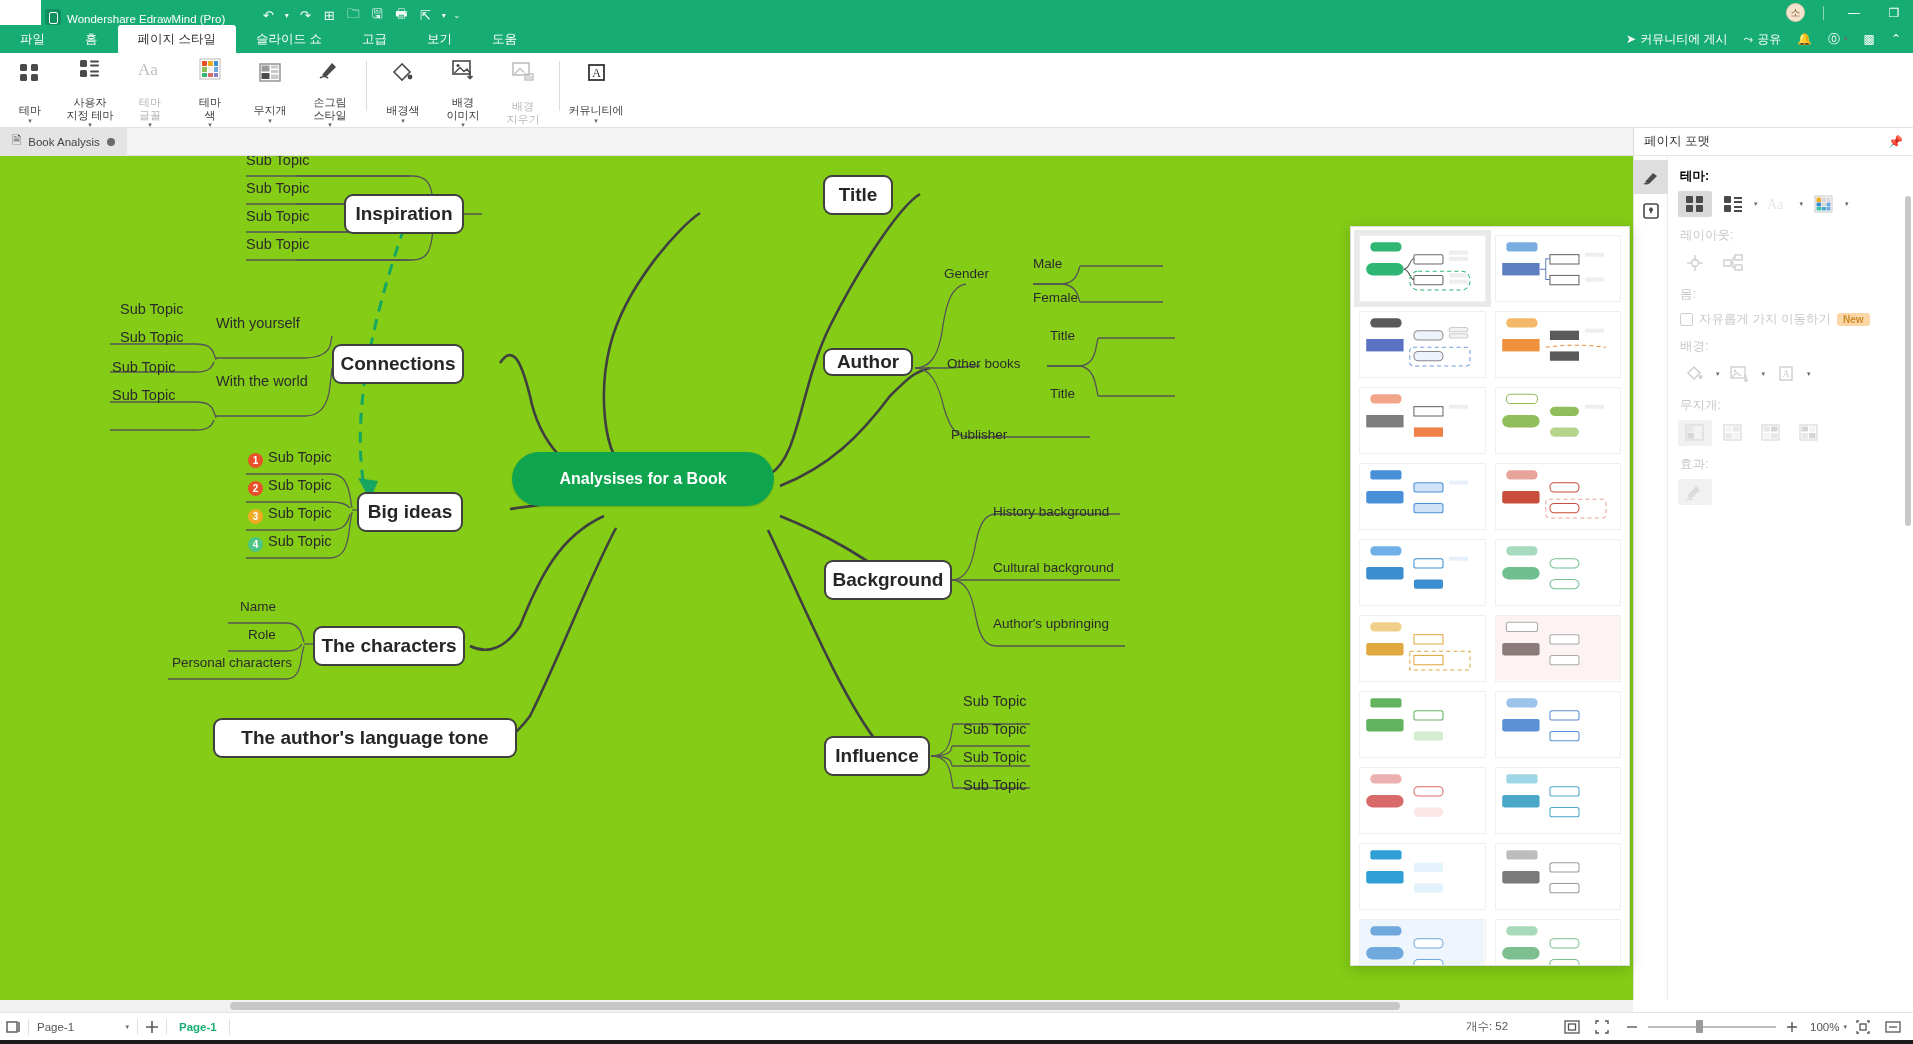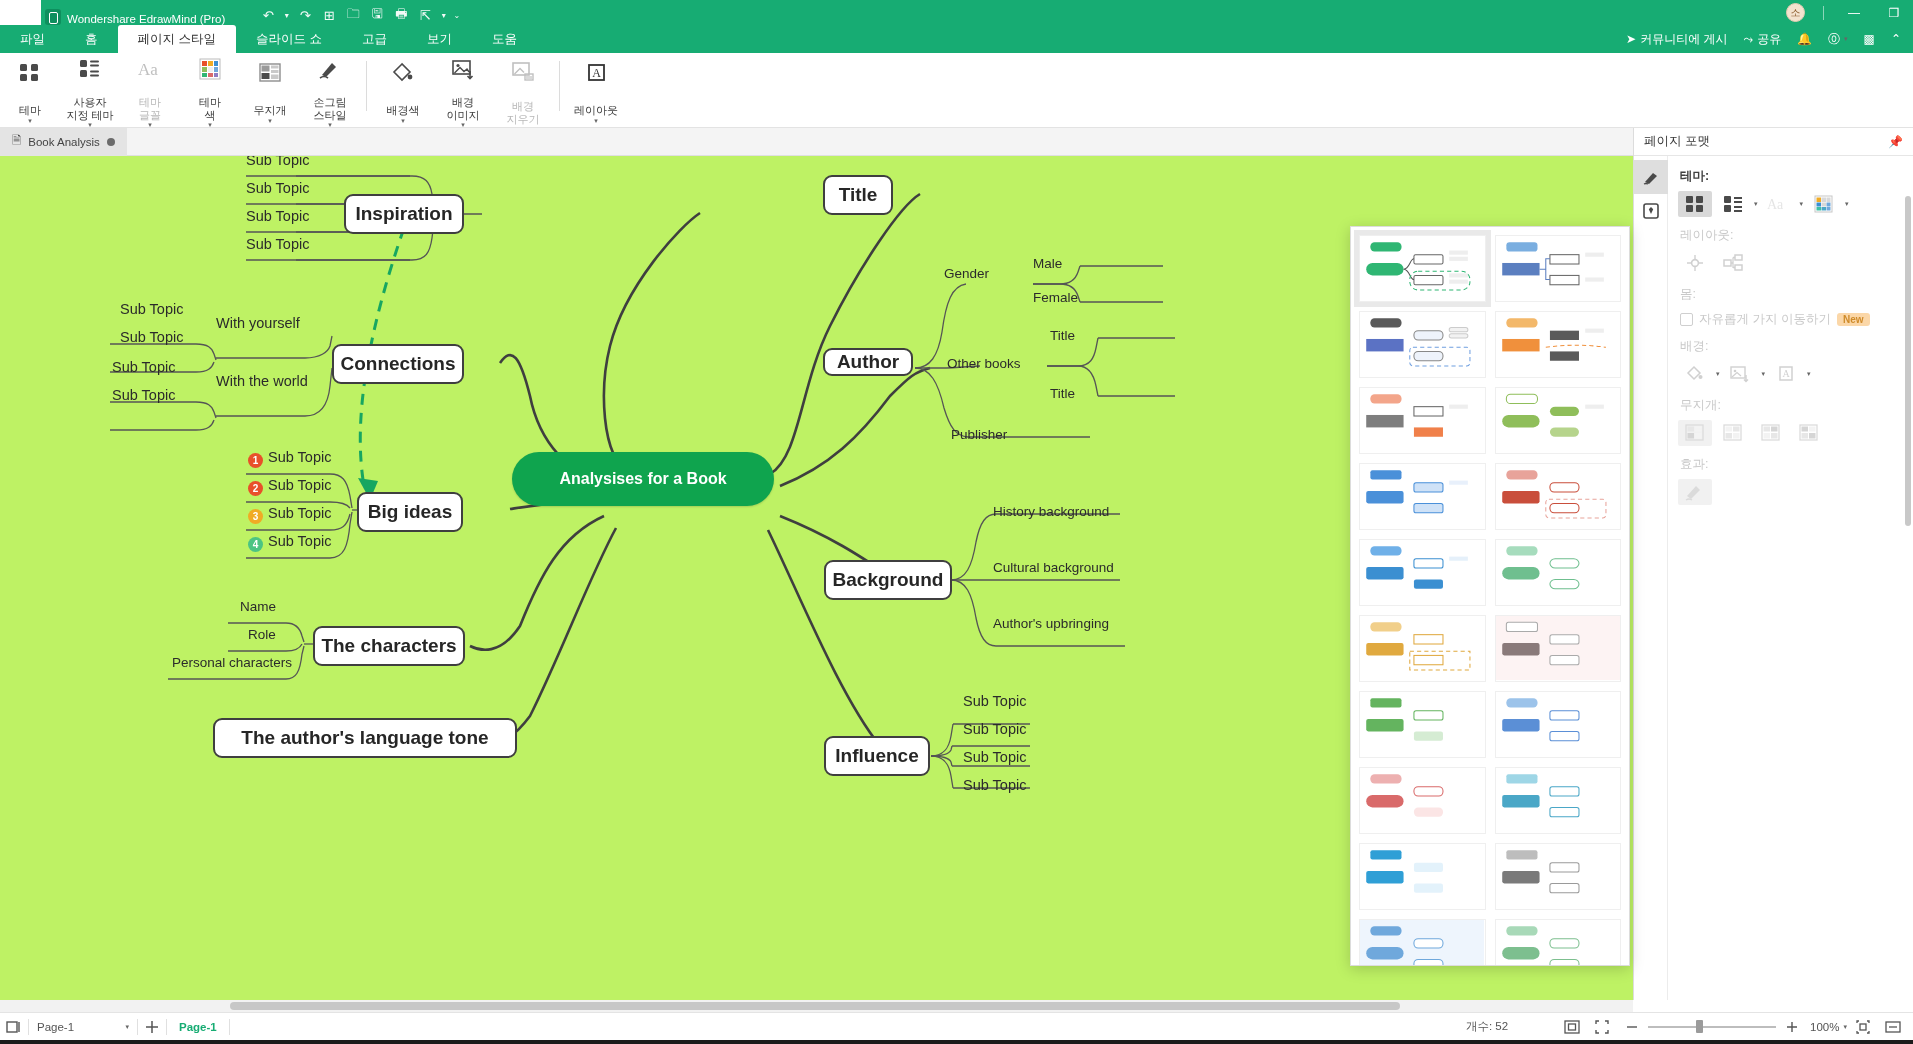--- a/index.html
+++ b/index.html
@@ -71,21 +71,21 @@
     border-bottom:1px solid #e0e0e0;display:flex;align-items:center;
   }
   .doctab{
     height:28px;min-width:96px;display:flex;align-items:center;gap:7px;padding:0 12px;
     background:#e4e4e4;font-size:11.5px;color:#444;cursor:pointer;
   }
   .dot{width:8px;height:8px;border-radius:50%;background:#6b6b6b;display:inline-block;}
 
   
   .canvas{
-    position:absolute;top:156px;left:0;width:1633px;height:844px;background:#bef264;
+    position:absolute;top:156px;left:0;width:1633px;height:844px;background:#84cc16;
     overflow:hidden;
   }
   .canvas svg{position:absolute;top:0;left:0;}
 
   .node{
     position:absolute;background:#ffffff;border:2px solid #3f3f3f;border-radius:9px;
     display:flex;align-items:center;justify-content:center;
     font-weight:bold;color:#262626;font-size:19px;white-space:nowrap;padding:0 14px;
     cursor:pointer;
   }
@@ -111,21 +111,21 @@
   }
   .rp-head{height:28px;display:flex;align-items:center;padding:0 10px;
     border-bottom:1px solid #e6e6e6;font-size:12.5px;color:#333;}
   .rp-pin{margin-left:auto;font-size:12px;color:#666;cursor:pointer;}
   .rp-body{display:flex;height:844px;}
   .rp-rail{width:34px;border-right:1px solid #ececec;padding-top:4px;}
   .rail-btn{width:34px;height:34px;display:flex;align-items:center;justify-content:center;
     cursor:pointer;color:#555;}
   .rail-btn.active{background:#dedede;}
   .rp-main{flex:1;position:relative;padding:8px 10px;overflow:hidden;}
-  .sec-label{font-size:12.5px;color:#404040;margin:4px 0 6px 2px;font-weight:bold;}
+  .sec-label{font-size:12.5px;color:#000000;margin:4px 0 6px 2px;font-weight:bold;}
   .sec-label.dim{color:#c9c9c9;font-weight:normal;}
   .tool-row{display:flex;align-items:center;gap:4px;margin-bottom:10px;}
   .tool{width:34px;height:26px;display:flex;align-items:center;justify-content:center;
     cursor:pointer;border-radius:2px;}
   .tool.sel{background:#d9d9d9;}
   .tool.dim{opacity:.35;}
   .chkrow{display:flex;align-items:center;gap:6px;margin:8px 0 10px 2px;color:#c9c9c9;font-size:12.5px;}
   .chkbox{width:13px;height:13px;border:1px solid #cfcfcf;border-radius:2px;}
   .newtag{background:#fbd7a8;color:#cf8b2a;font-size:10px;font-weight:bold;
     border-radius:3px;padding:1px 6px;}
@@ -355,21 +355,21 @@
 
   <div class="rdiv"></div>
 
   <div class="rbtn">
     <div class="ic">
       <svg width="24" height="22" viewBox="0 0 24 22">
         <rect x="5" y="3" width="15" height="15" fill="none" stroke="#333" stroke-width="1.8"></rect>
         <text x="12.5" y="15" text-anchor="middle" font-family="Liberation Serif, serif" font-size="12" fill="#333">A</text>
       </svg>
     </div>
-    <div class="lb">레이아웃</div>
+    <div class="lb">커뮤니티에</div>
     <div class="caret">▾</div>
   </div>
 </div>
 
 <div class="docstrip">
   <div class="doctab">
     <span>🗎</span>
     <span>Book Analysis</span>
     <span class="dot"></span>
   </div>

